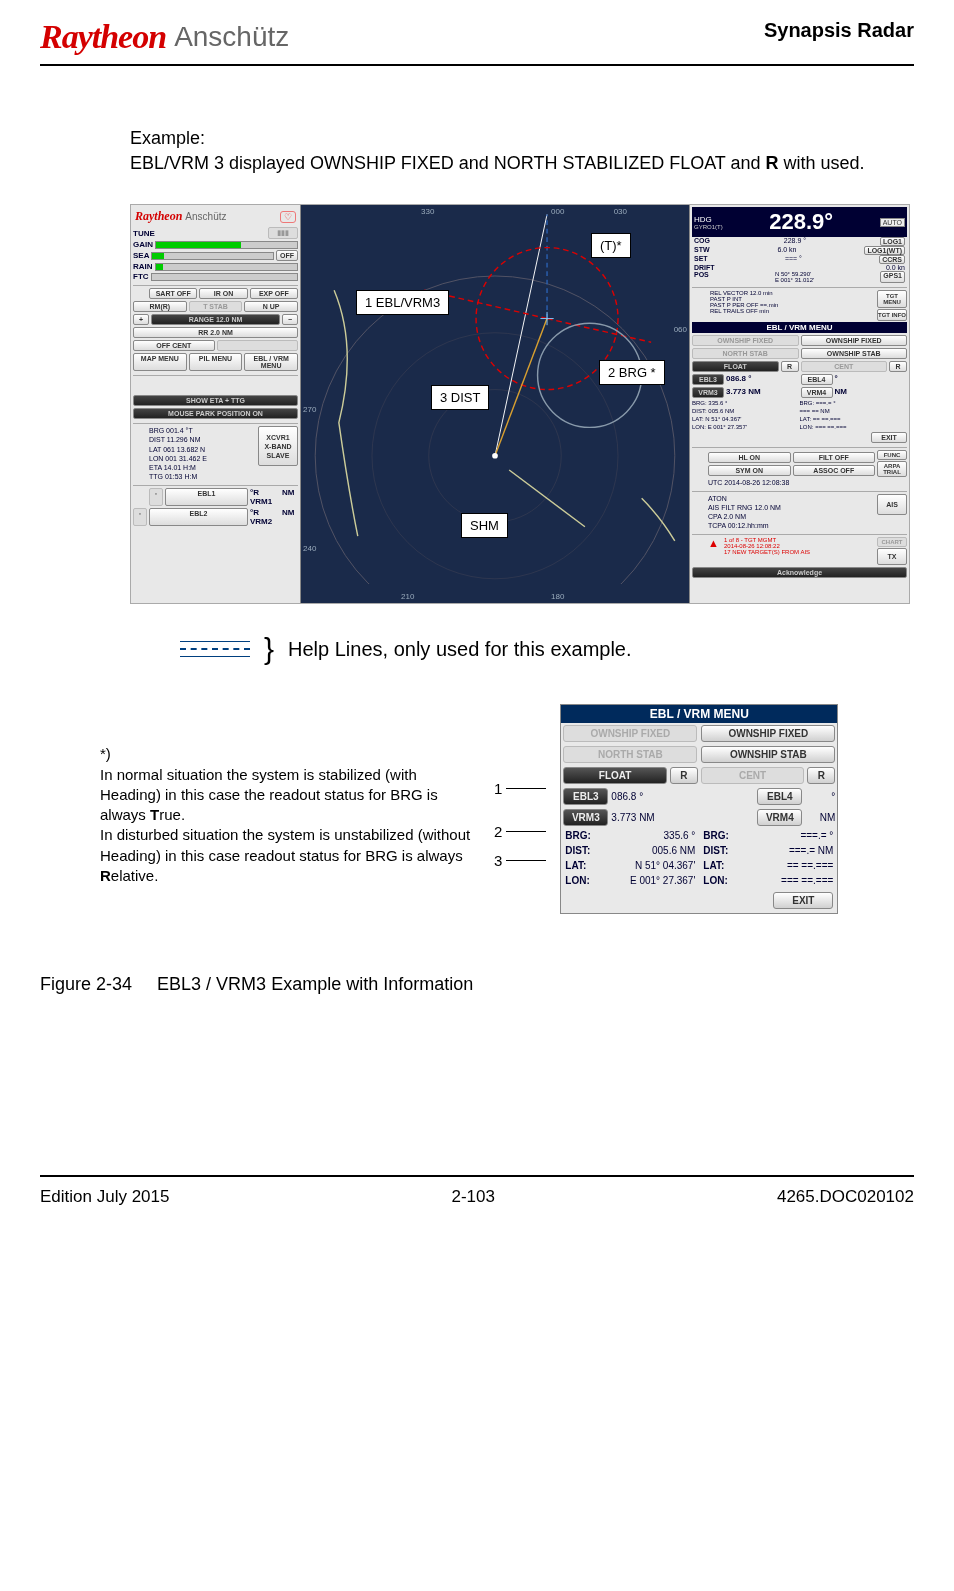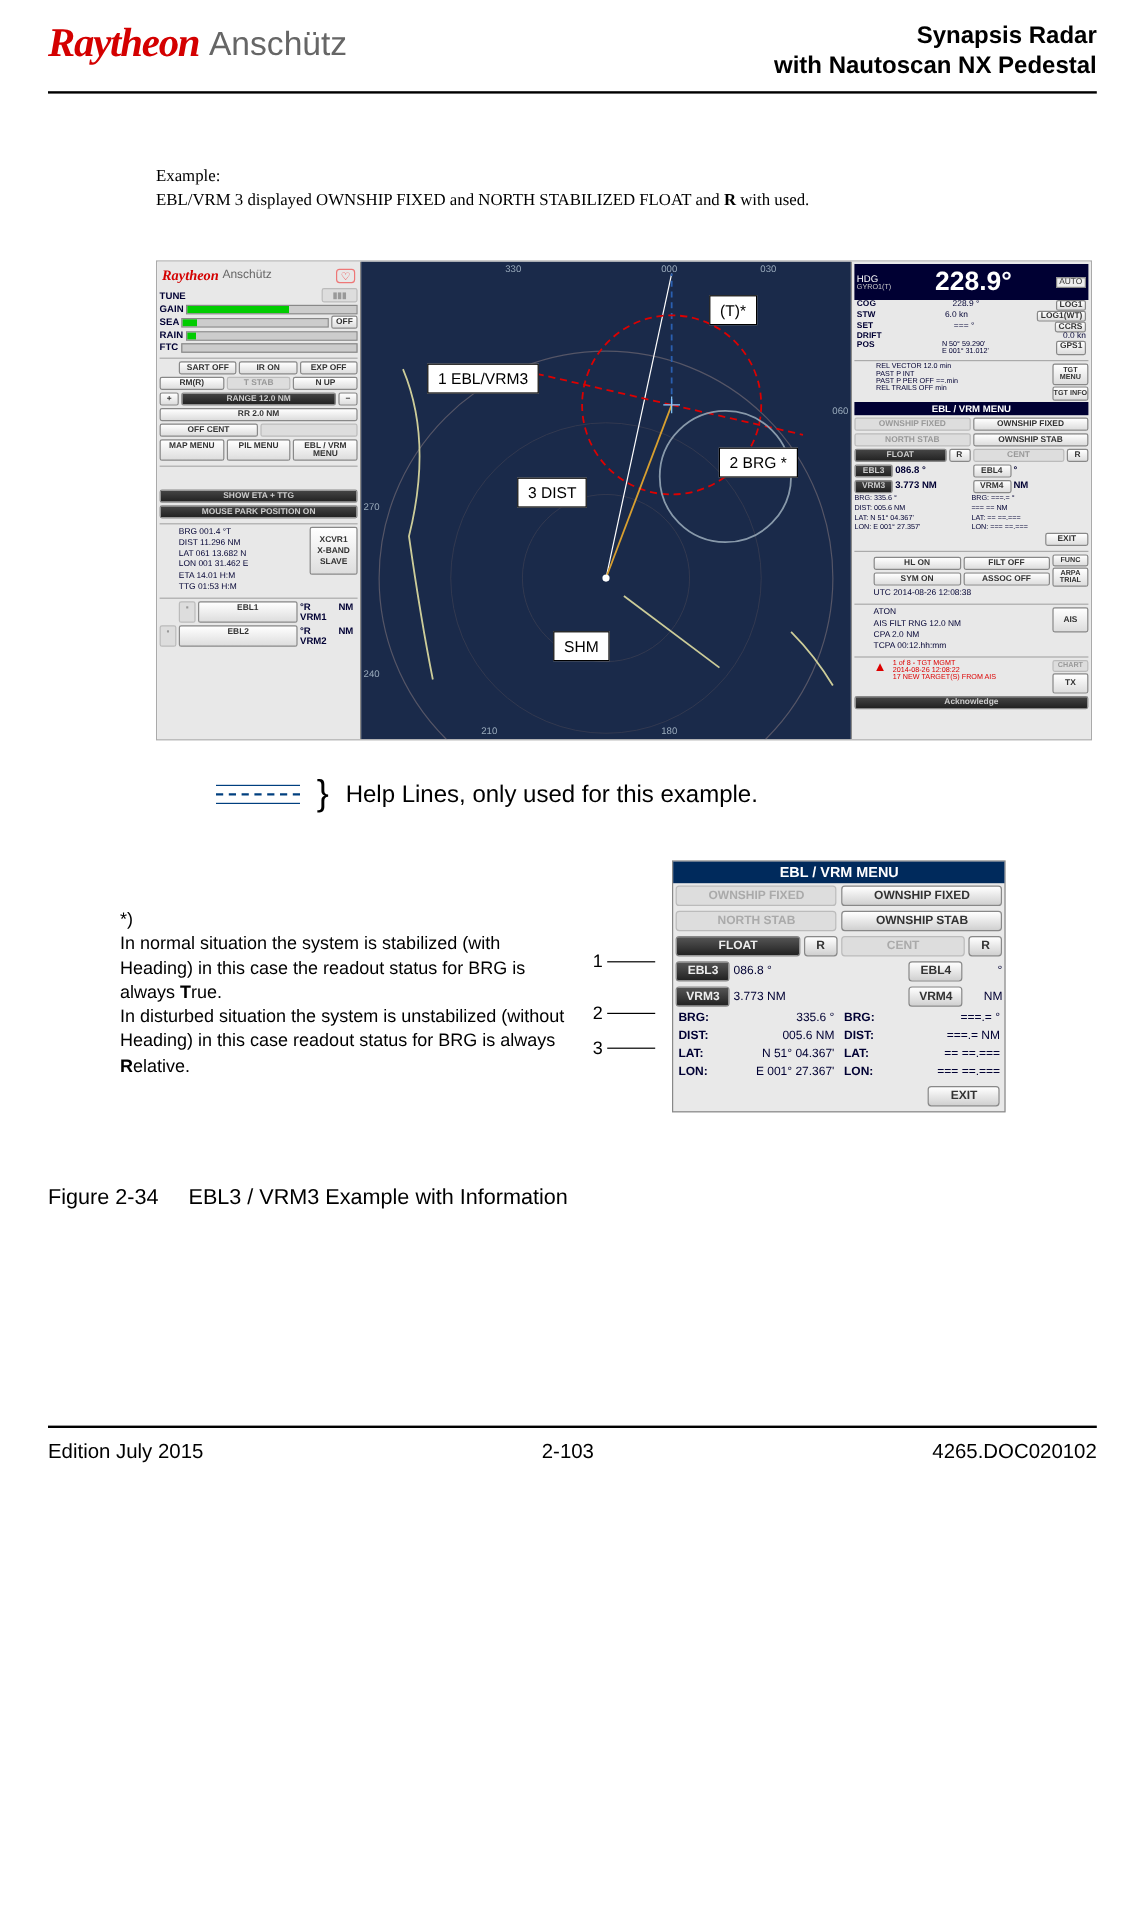--- a/index.html
+++ b/index.html
@@ -14,27 +14,27 @@
     position: relative;
   }
   .header { display: flex; justify-content: space-between; align-items: flex-start; margin-bottom: 8px; }
   .logo { display: flex; align-items: center; gap: 8px; }
   .logo-ray { font-family: Georgia, 'Times New Roman', serif; font-weight: bold; font-style: italic; color: #d40000; font-size: 34px; letter-spacing: -1px; }
   .logo-an { font-size: 28px; color: #666; font-weight: 300; }
   .header-right { text-align: right; font-weight: bold; font-size: 20px; line-height: 1.25; }
   .header-right .sub { font-weight: normal; font-size: 20px; }
   hr.div { border: none; border-top: 2px solid #000; margin: 4px 0 60px 0; }
   
-  .example-text { margin-left: 90px; font-size: 14px; line-height: 1.4; margin-bottom: 40px; font-family: Liberation Serif, serif; }
+  .example-text { margin-left: 90px; font-size: 18px; line-height: 1.4; margin-bottom: 28px; }
   
   
   .radar-container { width: 780px; height: 400px; margin: 0 auto 30px 90px; position: relative; background: #fff; border: 1px solid #aaa; display: flex; font-size: 9px; overflow: hidden;}
   .r-left { width: 170px; background: #e8e8e8; border-right: 1px solid #888; padding: 2px; }
   .r-center { flex: 1; background: #1a2a4a; position: relative; }
-  .r-right { width: 200px; background: #e8e8e8; border-left: 1px solid #888; padding: 2px; }
+  .r-right { width: 220px; background: #e8e8e8; border-left: 1px solid #888; padding: 2px; }
   
   .r-logo { display:flex; align-items:center; gap:3px; padding:2px;}
   .r-logo-r { font-family: Georgia, serif; font-weight:bold; font-style:italic; color:#d40000; font-size:12px;}
   .r-logo-a { font-size:10px; color:#666;}
   .r-row { display:flex; align-items:center; gap:2px; margin:1px 0;}
   .r-lbl { font-size:8px; color:#003; font-weight:bold;}
   .r-bar { height:8px; background: linear-gradient(to right, #0c0 60%, #ccc 60%); flex:1; border:1px solid #888;}
   .r-btn { background: linear-gradient(#fff,#ddd); border:1px solid #888; border-radius:2px; padding:1px 3px; font-size:7px; text-align:center; font-weight:bold; color:#333;}
   .r-btn-d { background: linear-gradient(#444,#222); color:#ccc;}
   .r-btn-dis { background:#ddd; color:#999; border:1px solid #bbb;}
@@ -92,21 +92,20 @@
 </head>
 <body>
 
 <div class="header">
   <div class="logo">
     <span class="logo-ray">Raytheon</span>
     <span class="logo-an">Anschütz</span>
   </div>
   <div class="header-right">
     <div>Synapsis Radar</div>
-    <div>with Nautoscan NX Pedestal</div>
   </div>
 </div>
 <hr class="div">
 
 <div class="example-text">
   <span>Example:</span><br>
   <span>EBL/VRM 3 displayed OWNSHIP FIXED and NORTH STABILIZED FLOAT and </span>
   <b>R</b>
   <span> with used.</span>
 </div>

